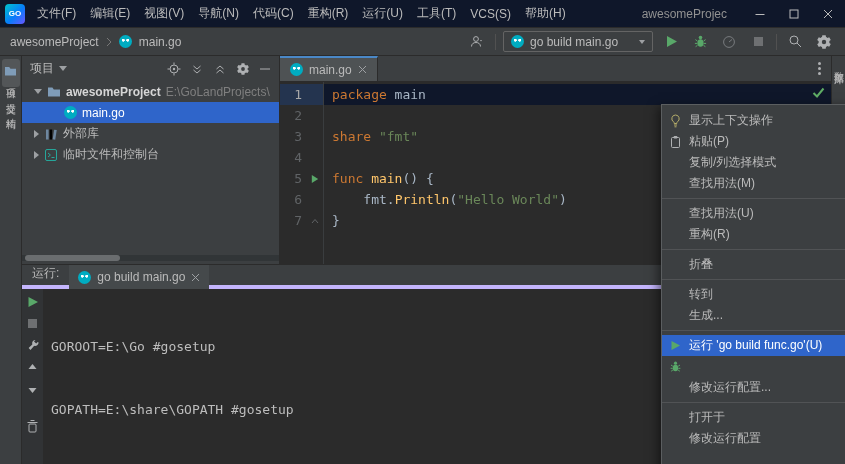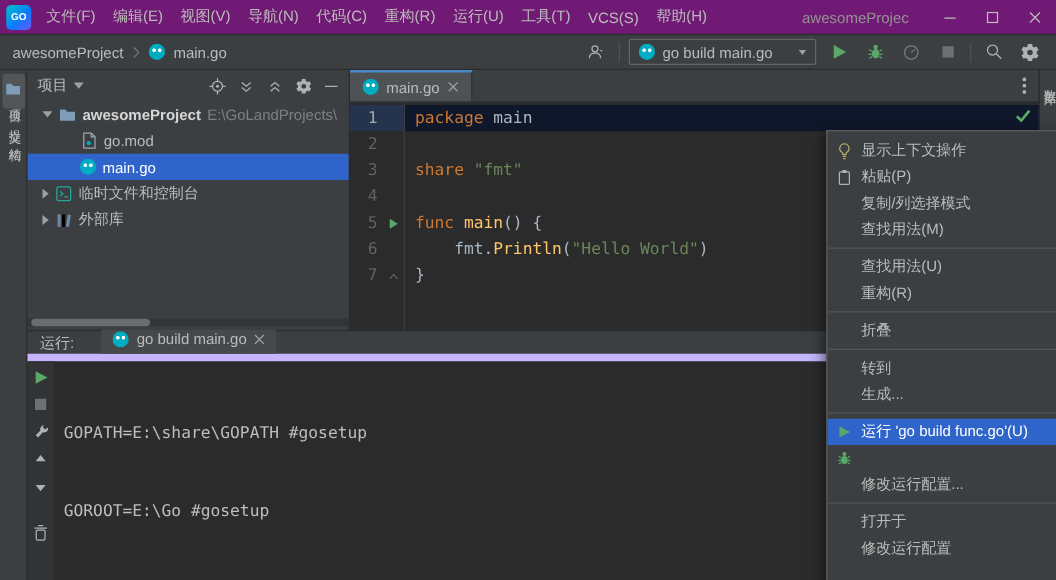--- a/index.html
+++ b/index.html
@@ -2,21 +2,21 @@
 <html><head>
 <meta charset="utf-8">
 <style>
   *{margin:0;padding:0;box-sizing:border-box}
   html,body{background:#1e1e1e}
   svg{display:block}
   .app{position:relative;width:845px;height:464px;overflow:hidden;background:#3c3f41;
        font-family:"Liberation Sans","DejaVu Sans",sans-serif;font-size:12px;color:#bbbbbb}
 
   
-  .titlebar{height:28px;display:flex;align-items:center;padding-left:5px;background:#701a75;border-bottom:1px solid #2b2b2b}
+  .titlebar{height:28px;display:flex;align-items:center;padding-left:5px;background:#0f172a;border-bottom:1px solid #2b2b2b}
   .logo{width:20px;height:20px;margin-right:5px;border-radius:4px;flex:none;
         background:linear-gradient(135deg,#00c4cc,#087cfa 55%,#6b57ff);
         display:flex;align-items:center;justify-content:center;font-size:8px;font-weight:bold;color:#fff}
   .menu-item{padding:0 7px;height:28px;display:flex;align-items:center;white-space:nowrap}
   .win-title{margin-left:auto;color:#929292;white-space:nowrap}
   .win-controls{display:flex;margin-left:16px}
   .win-btn{width:34px;height:27px;display:flex;align-items:center;justify-content:center}
 
   
   .toolbar{height:28px;display:flex;align-items:center;background:#3c3f41;border-bottom:1px solid #2b2b2b;padding:0 10px}
@@ -72,21 +72,21 @@
   .grow.caret{background:#24344f;color:#a8a8a8}
   .code{flex:1;padding-top:2px;min-width:0;overflow:hidden}
   .cl{height:21px;white-space:pre;padding-left:8px;color:#a9b7c6}
   .cl.caret{background:#0f172a}
   .kw{color:#cc7832}.str{color:#6a8759}.fn{color:#ffc66b}
   .play-g{width:0;height:0;border-top:5px solid transparent;border-bottom:5px solid transparent;border-left:8px solid #59a869}
   .check{position:absolute;top:5px;right:6px}
 
   
   .runpanel{height:200px;display:flex;flex-direction:column;border-top:1px solid #2b2b2b;background:#2b2b2b}
-  .run-header{height:24px;background:#3c3f41;border-bottom:6px solid #c4b5fd;display:flex;align-items:flex-end;gap:22px;padding-left:10px;flex:none}
+  .run-header{height:24px;background:#3c3f41;border-bottom:4px solid #c4b5fd;display:flex;align-items:flex-start;gap:10px;padding-left:10px;flex:none}
   .run-tab{height:24px;display:flex;align-items:center;gap:6px;padding:0 9px;background:#45494b}
   .run-body{flex:1;display:flex;min-height:0}
   .run-tools{width:22px;flex:none;background:#313335;border-right:1px solid #2b2b2b;display:flex;flex-direction:column;align-items:center;padding-top:7px;gap:11px}
   .console{flex:1;padding:5px 0 0 7px;white-space:pre;font-family:"DejaVu Sans Mono","Liberation Mono",monospace;font-size:13px;line-height:21px;color:#bdbdbd;overflow:hidden}
   .console div{height:21px}
 
   
   .ctx{position:absolute;left:661px;top:104px;width:220px;height:420px;background:#3c3f41;
        border:1px solid #5b5e60;box-shadow:-3px 3px 10px rgba(0,0,0,.5);padding-top:5px;z-index:20}
   .ci{height:21px;display:flex;align-items:center;gap:6px;padding:0 8px 0 5px;white-space:nowrap}
@@ -239,49 +239,41 @@
 
           <div class="tree">
             <div class="trow">
               <span class="tri-down"></span>
               <svg width="14" height="13">
                 <path d="M1 2.5h4.4l1.4 1.9H13v7.1H1z" fill="#7f9cb8"></path>
               </svg>
               <span class="root-name">awesomeProject</span>
               <span class="root-path">E:\GoLandProjects\</span>
             </div>
-            <div class="trow child">
-              <svg width="14" height="15">
-                <path d="M3 1.5h6l3 3v9H3z" fill="none" stroke="#9aa7b0"></path>
-                <path d="M9 1.5v3h3" fill="none" stroke="#9aa7b0"></path>
-                <circle cx="7" cy="9.5" r="1.7" fill="#00acc1"></circle>
-              </svg>
-              <span>go.mod</span>
-            </div>
             <div class="trow child selected">
               <span class="gopher"></span>
               <span>main.go</span>
             </div>
             <div class="trow">
               <span class="tri-right"></span>
               <svg width="14" height="14">
+                <rect x="2" y="2.5" width="2.6" height="10" fill="#6e87a0"></rect>
+                <rect x="5.6" y="2.5" width="2.6" height="10" fill="#8troke091a8"></rect>
+                <rect x="9.4" y="2.8" width="2.6" height="9.7" fill="#6e87a0" transform="rotate(9 10.7 7.6)"></rect>
+              </svg>
+              <span>外部库</span>
+            </div>
+            <div class="trow">
+              <span class="tri-right"></span>
+              <svg width="14" height="14">
                 <rect x="1.5" y="1.5" width="11" height="11" rx="1.5" fill="none" stroke="#26a69a"></rect>
                 <path d="M4 5l2.4 2L4 9" fill="none" stroke="#26a69a"></path>
                 <line x1="7.5" y1="9.5" x2="10.5" y2="9.5" stroke="#26a69a"></line>
               </svg>
               <span>临时文件和控制台</span>
-            </div>
-            <div class="trow">
-              <span class="tri-right"></span>
-              <svg width="14" height="14">
-                <rect x="2" y="2.5" width="2.6" height="10" fill="#6e87a0"></rect>
-                <rect x="5.6" y="2.5" width="2.6" height="10" fill="#8troke091a8"></rect>
-                <rect x="9.4" y="2.8" width="2.6" height="9.7" fill="#6e87a0" transform="rotate(9 10.7 7.6)"></rect>
-              </svg>
-              <span>外部库</span>
             </div>
           </div>
 
           <div class="hscroll-track">
             <div class="hscroll-thumb"></div>
           </div>
         </div>
 
         <div class="editor">
           <div class="tabbar">
@@ -382,22 +374,22 @@
             <svg width="11" height="10">
                 <path d="M5.5 9l-4-5h8z" fill="#afb1b3"></path>
               </svg>
             <svg width="13" height="14" style="margin-top:14px">
               <line x1="1.5" y1="3.5" x2="11.5" y2="3.5" stroke="#afb1b3"></line>
               <line x1="4.5" y1="1.5" x2="8.5" y2="1.5" stroke="#afb1b3"></line>
               <rect x="3" y="5" width="7" height="8" rx="1" fill="none" stroke="#afb1b3"></rect>
             </svg>
           </div>
           <div class="console">
+            <div>GOROOT=E:\Go #gosetup</div>
             <div>GOPATH=E:\share\GOPATH #gosetup</div>
-            <div>GOROOT=E:\Go #gosetup</div>
             <div>E:\Go\bin\go.exe build -o F:\Temp\GoLand\___go_build_main_go.exe E:\GoLandProjects\a</div>
             
             
             
             
             
           </div>
         </div>
       </div>
     </div>

